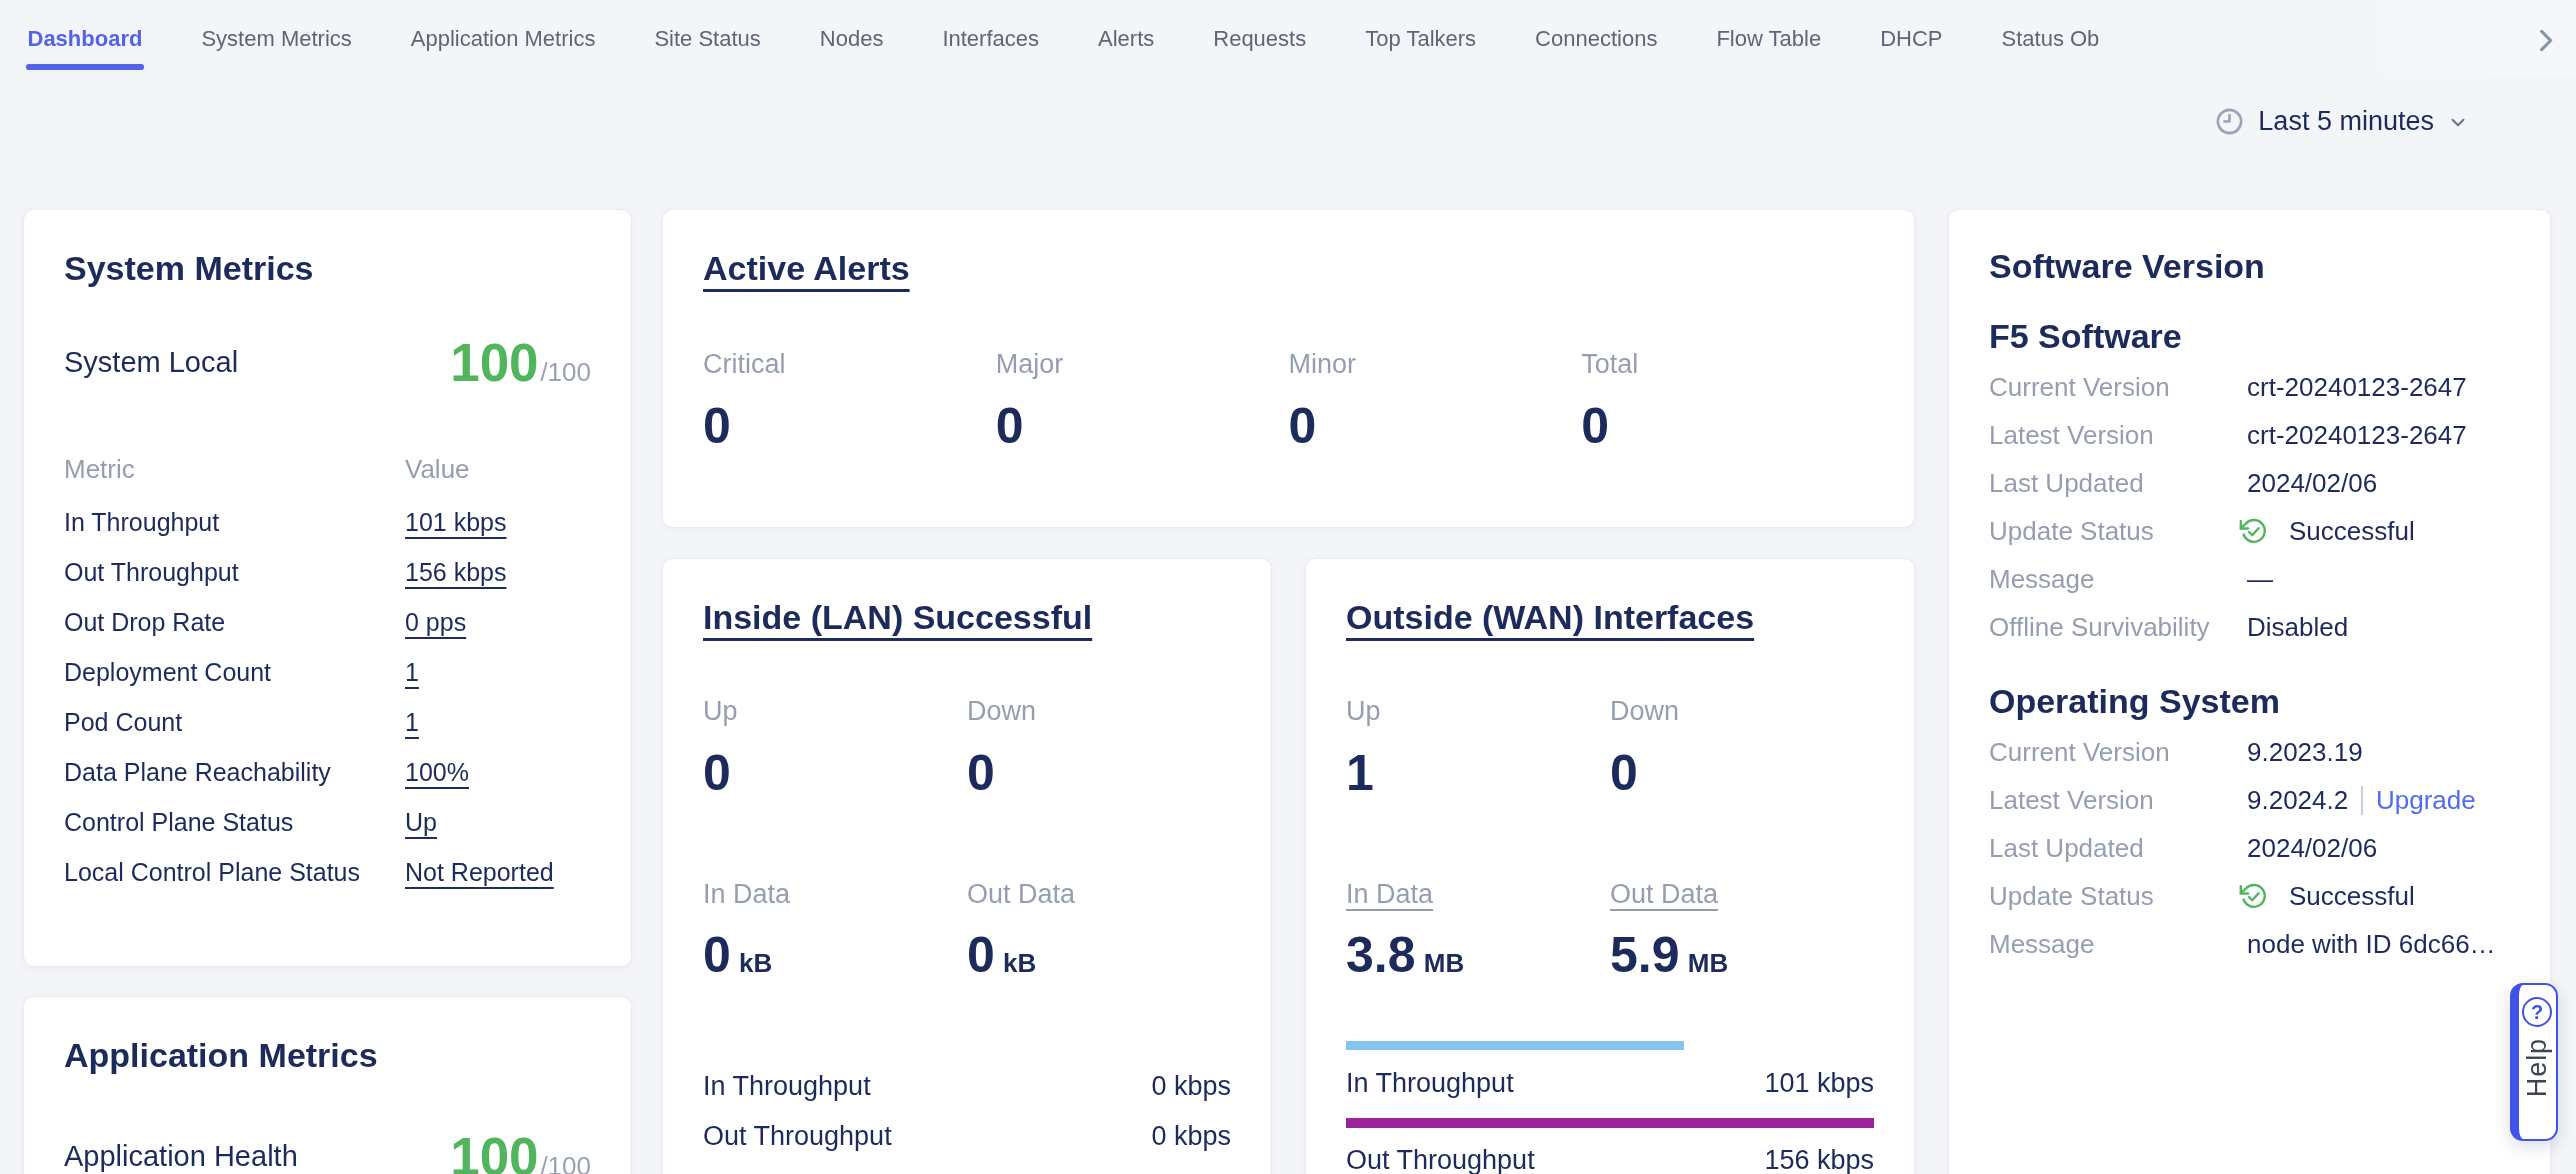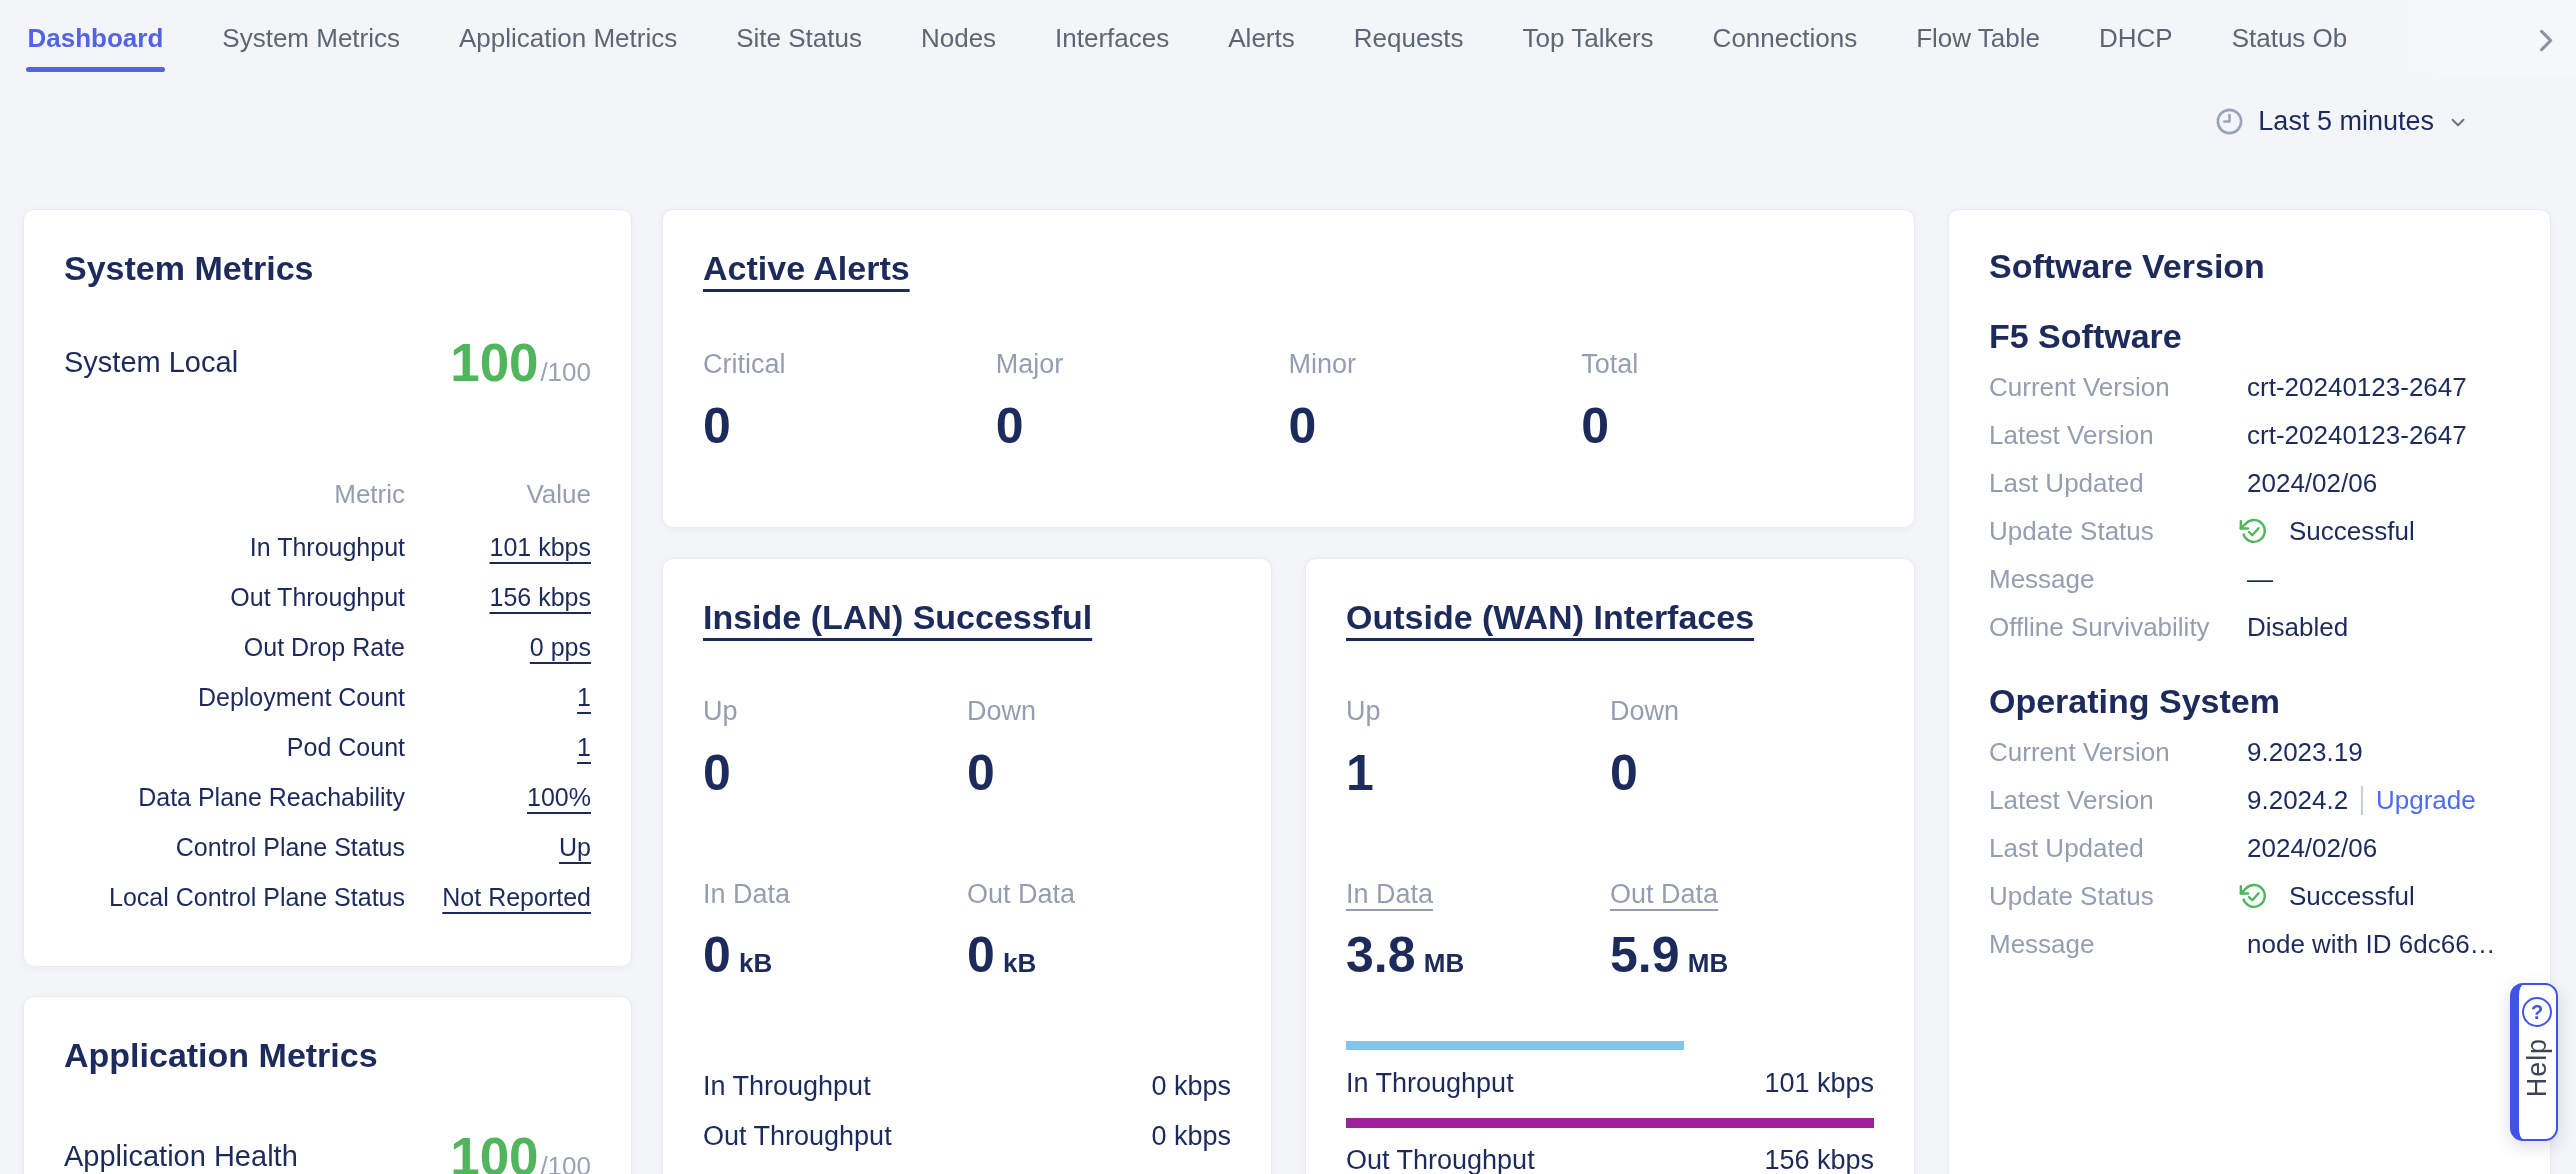--- a/index.html
+++ b/index.html
@@ -5,21 +5,21 @@
   * { margin:0; padding:0; box-sizing:border-box; }
   html,body { background:#e9ebf0; }
   body { font-family:"Liberation Sans", sans-serif; }
   .screen{ position:relative; width:2576px; height:1174px; overflow:hidden;
            background:var(--bg,#f4f5f8); color:var(--navy,#1c2a5c); }
 
   
   .topnav{ position:absolute; top:0; left:0; right:0; height:77px;
            display:flex; align-items:center; gap:59px; padding:0 27.5px;
            white-space:nowrap; overflow:hidden; }
-  .tab{ font-size:26px; font-weight:500; color:var(--nav-gray,#5d6676);
+  .tab{ font-size:22px; font-weight:500; color:var(--nav-gray,#5d6676);
         cursor:pointer; position:relative; text-decoration:none; }
   .tab.active{ color:var(--accent,#5263e8); font-weight:700; }
   .tab.active::after{ content:""; position:absolute; left:-1.8px; right:-1.8px; bottom:-18.3px;
         height:5.5px; border-radius:2.8px; background:var(--accent,#5263e8); }
   .nav-fade{ position:absolute; top:0; right:0; width:211px; height:77px;
         background:linear-gradient(to right, rgba(244,245,248,0), #f6f7fa 62%); pointer-events:none; }
   .nav-more{ position:absolute; top:20px; right:11px; width:40px; height:40px; border:none;
         background:transparent; cursor:pointer; display:flex; align-items:center; justify-content:center; }
 
   
@@ -42,21 +42,21 @@
   .sv-card  { left:1948px; top:209px;  width:603px;  height:1046px; padding:37px 40px; }
 
   
   .health-row{ display:flex; justify-content:space-between; align-items:center; margin-top:44px; }
   .health-label{ font-size:29px; font-weight:500; }
   .health-val{ display:flex; align-items:baseline; }
   .health-num{ font-size:53px; font-weight:700; color:var(--green,#50b55c); }
   .health-suffix{ font-size:26px; color:#9aa2b4; margin-left:1.8px; }
 
   
-  .mtable{ margin-top:78px;text-align:right; }
+  .mtable{ margin-top:53px; }
   .mrow{ display:grid; grid-template-columns:341px 1fr; align-items:center; height:50px; font-size:25px; }
   .mrow.head{ color:var(--label-gray,#959eb1); font-size:26px; height:46px; margin-bottom:5.5px; }
   .m-label{ font-weight:500; color:var(--navy,#1c2a5c); }
   .m-value a{ color:var(--navy,#1c2a5c); font-weight:500; text-decoration:underline;
               text-decoration-thickness:1.8px; text-underline-offset:5.5px; cursor:pointer; }
 
   
   .alert-grid{ display:grid; grid-template-columns:repeat(4,1fr); margin-top:61px; }
   .stat-label{ font-size:27px; color:var(--label-gray,#959eb1); }
   .stat-num{ font-size:50px; font-weight:700; color:var(--navy,#1c2a5c); margin-top:16.5px; }

